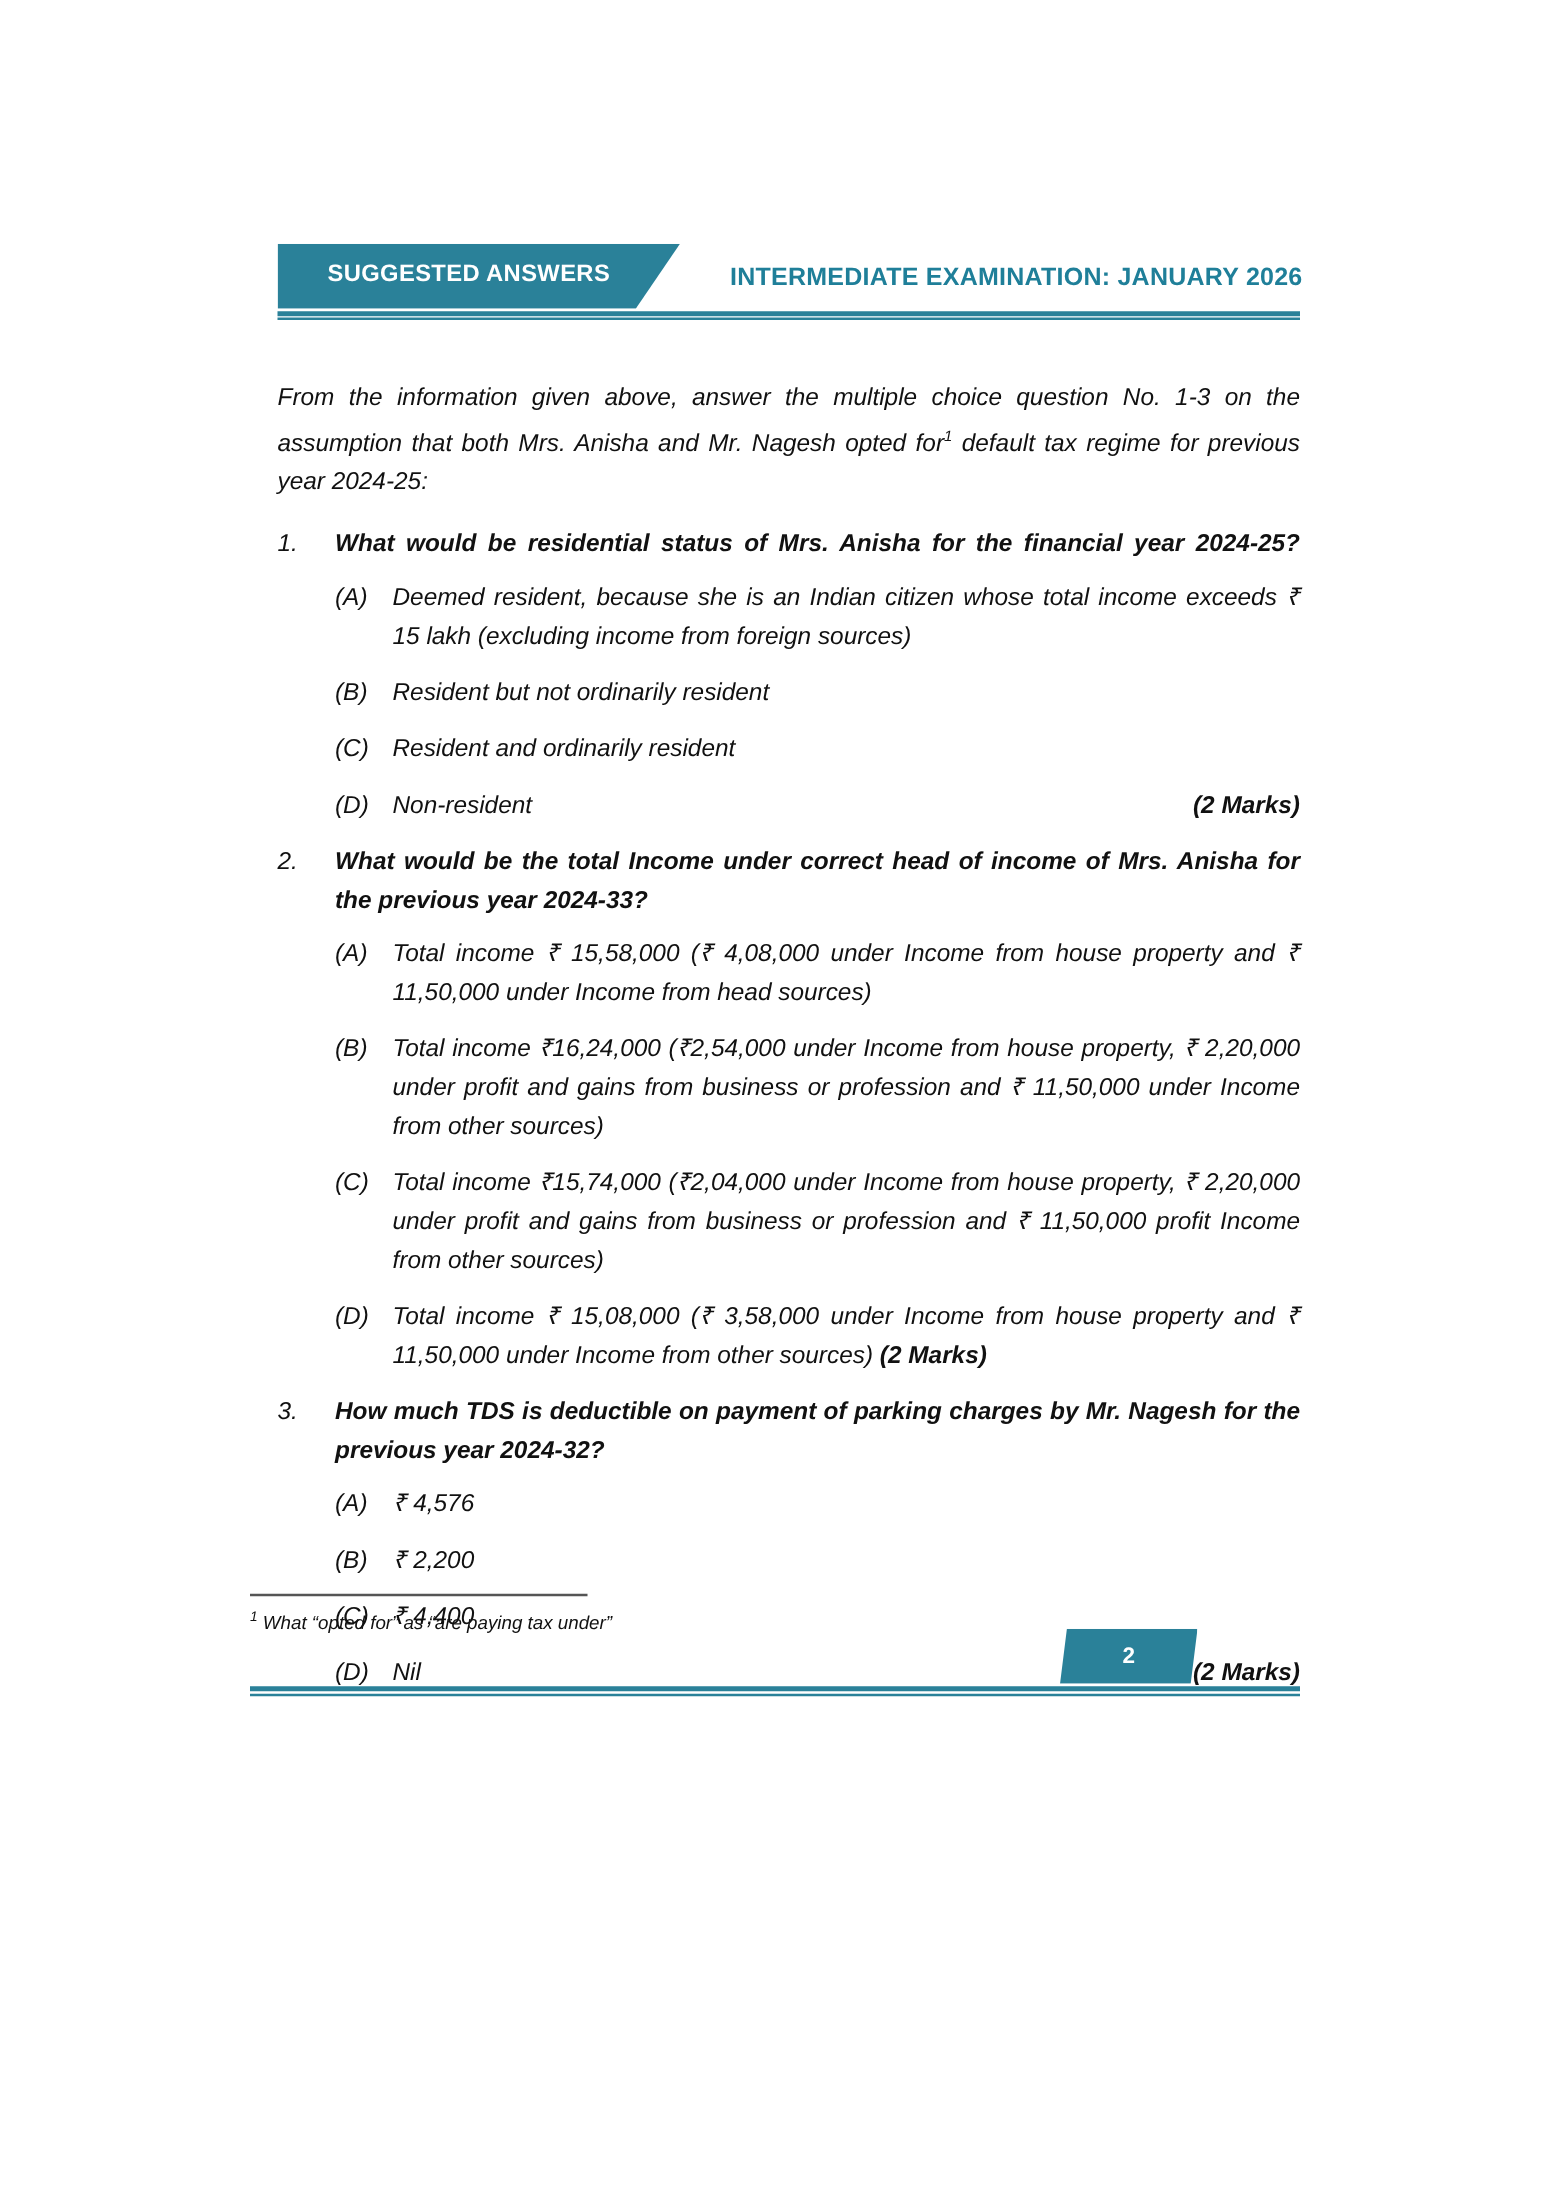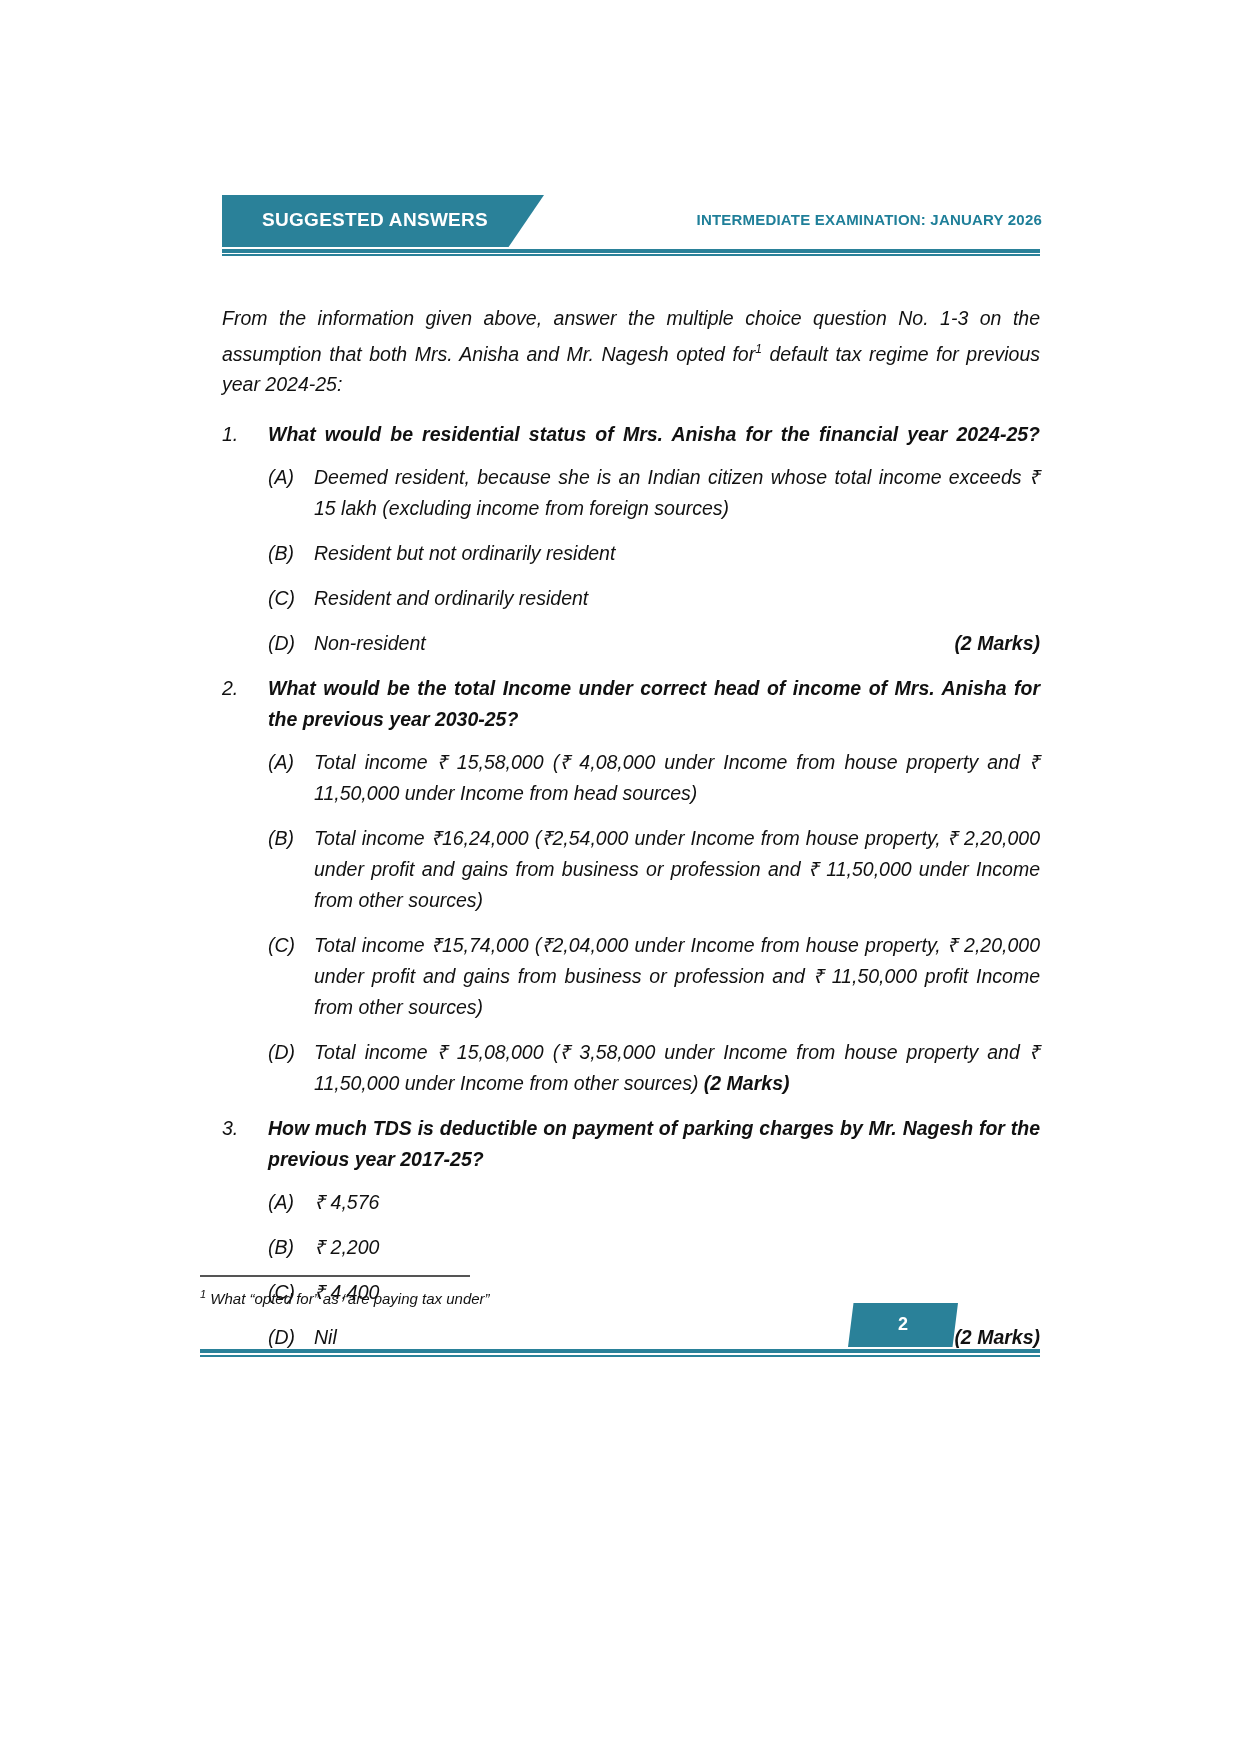--- a/index.html
+++ b/index.html
@@ -52,21 +52,21 @@
     letter-spacing: 0.3px;
     white-space: nowrap;
   }
   .hdr-right {
     position: absolute;
     left: 330px;
     top: 16px;
     width: 490px;
     text-align: right;
     color: #1f7f99;
-    font-size: 15px;
+    font-size: 20px;
     font-weight: bold;
     letter-spacing: 0.2px;
     white-space: nowrap;
   }
   .hdr-rule {
     position: absolute;
     left: 0;
     top: 54px;
     width: 818px;
     height: 4px;
@@ -253,21 +253,21 @@
         <div class="opt-body jnormal">
           <span class="marks">(2 Marks)</span>
           <span>Non-resident</span>
         </div>
       </div>
     </div>
 
     <div class="q-block">
       <div class="q-row">
         <div class="q-num">2.</div>
-        <div class="q-text jnormal">What would be the total Income under correct head of income of Mrs. Anisha for the previous year 2030-25?</div>
+        <div class="q-text jnormal">What would be the total Income under correct head of income of Mrs. Anisha for the previous year 2024-33?</div>
       </div>
       <div class="opt-row">
         <div class="opt-lbl">(A)</div>
         <div class="opt-body jnormal">Total income ₹ 15,58,000 (₹ 4,08,000 under Income from house property and ₹ 11,50,000 under Income from head sources)</div>
       </div>
       <div class="opt-row">
         <div class="opt-lbl">(B)</div>
         <div class="opt-body jnormal">Total income ₹16,24,000 (₹2,54,000 under Income from house property, ₹ 2,20,000 under profit and gains from business or profession and ₹ 11,50,000 under Income from other sources)</div>
       </div>
       <div class="opt-row">
@@ -279,21 +279,21 @@
         <div class="opt-body jnormal">
           <span>Total income ₹ 15,08,000 (₹ 3,58,000 under Income from house property and ₹ 11,50,000 under Income from other sources)</span>
           <span class="marks-inline">(2 Marks)</span>
         </div>
       </div>
     </div>
 
     <div class="q-block">
       <div class="q-row">
         <div class="q-num">3.</div>
-        <div class="q-text jnormal">How much TDS is deductible on payment of parking charges by Mr. Nagesh for the previous year 2017-25?</div>
+        <div class="q-text jnormal">How much TDS is deductible on payment of parking charges by Mr. Nagesh for the previous year 2024-32?</div>
       </div>
       <div class="opt-row">
         <div class="opt-lbl">(A)</div>
         <div class="opt-body jnormal">₹ 4,576</div>
       </div>
       <div class="opt-row">
         <div class="opt-lbl">(B)</div>
         <div class="opt-body jnormal">₹ 2,200</div>
       </div>
       <div class="opt-row">

